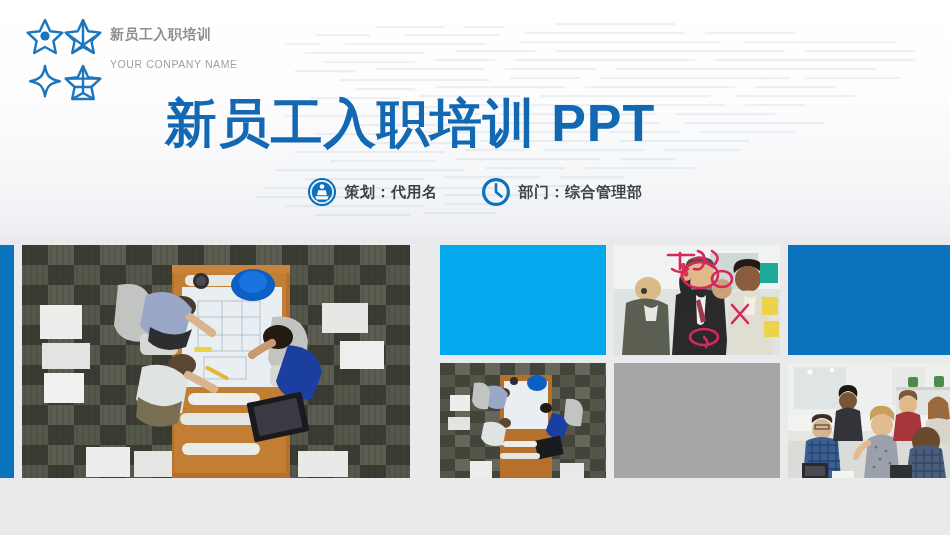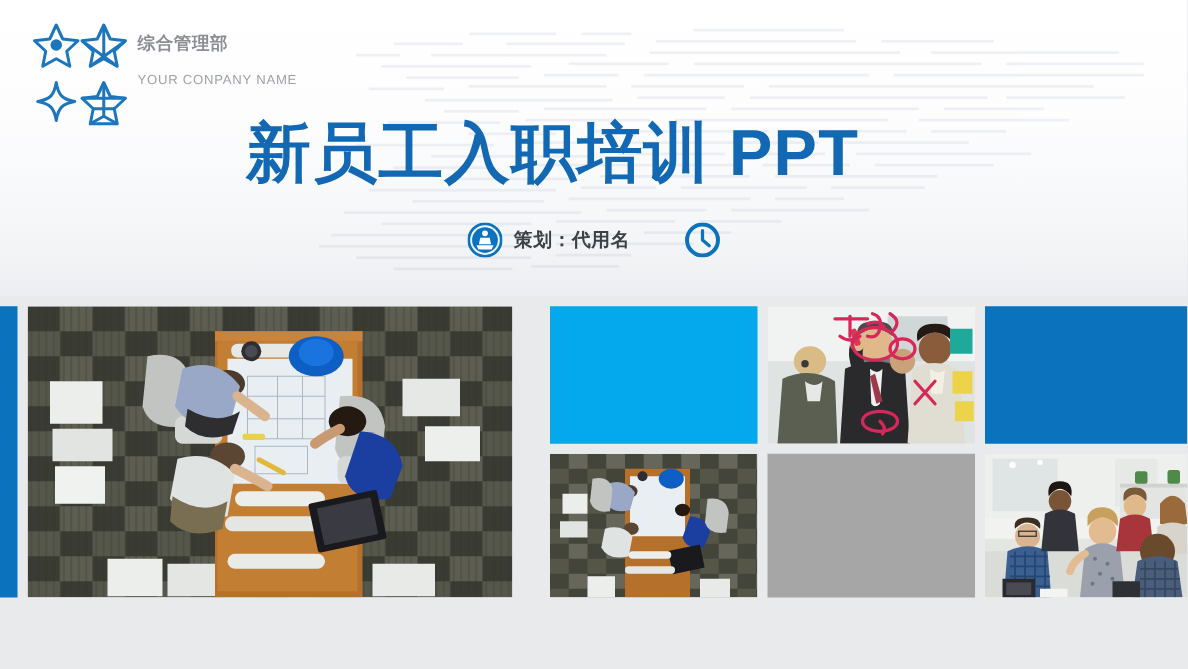--- a/index.html
+++ b/index.html
@@ -79,21 +79,20 @@
     left: 0;
     top: 92px;
     width: 820px;
     text-align: center;
     font-size: 52px;
     font-weight: bold;
     color: #1268b3;
     letter-spacing: 1px;
     line-height: 62px;
     white-space: nowrap;
-    margin-left: 32px;
   }
 
   
   .meta-row {
     position: absolute;
     left: 0;
     top: 178px;
     width: 950px;
     display: flex;
     justify-content: center;
@@ -264,21 +263,21 @@
           <path d="M21,52 C22.6,62 25.8,65.4 35.8,67.2 C25.8,69 22.6,72.4 21,82.4 C19.4,72.4 16.2,69 6.2,67.2 C16.2,65.4 19.4,62 21,52 Z"></path>
 
           <polygon points="59,52 64.2,63.2 76.4,64.6 67.4,73 69.8,85 59,79 48.2,85 50.6,73 41.6,64.6 53.8,63.2"></polygon>
           <path d="M59,52 L59,79 M41.6,64.6 L76.4,64.6 M48.2,85 L69.8,85 M50.6,73 L67.4,73"></path>
         </g>
         <circle cx="21" cy="22" r="4.6" fill="#1c76bd"></circle>
       </svg>
     </div>
 
     <div class="company-block">
-      <div class="company-cn">综合管理部</div>
+      <div class="company-cn">新员工入职培训</div>
       <div class="company-en">YOUR CONPANY NAME</div>
     </div>
 
     <div class="title">新员工入职培训 PPT</div>
 
     <div class="meta-row">
 
       <div class="meta-item">
         <svg class="meta-icon" viewBox="0 0 28 28">
           <circle cx="14" cy="14" r="13" fill="none" stroke="#0b72be" stroke-width="2.2"></circle>
@@ -288,20 +287,21 @@
           <path d="M7.2 18.2 h13.6 l-1.5 3.4 h-10.6 Z" fill="#ffffff"></path>
         </svg>
         <span class="meta-text">策划：代用名</span>
       </div>
 
       <div class="meta-item">
         <svg class="meta-icon" viewBox="0 0 28 28">
           <circle cx="14" cy="14" r="12.4" fill="none" stroke="#0b72be" stroke-width="3.2"></circle>
           <path d="M14 6.4 V14 L19.4 18.6" fill="none" stroke="#0b72be" stroke-width="2.6" stroke-linecap="round" stroke-linejoin="round"></path>
         </svg>
+        <span class="meta-text">部门：综合管理部</span>
       </div>
 
     </div>
   </div>
 
   <div class="strip">
 
     <div class="edge-bar"></div>
 
     <div class="tile tile-main">

